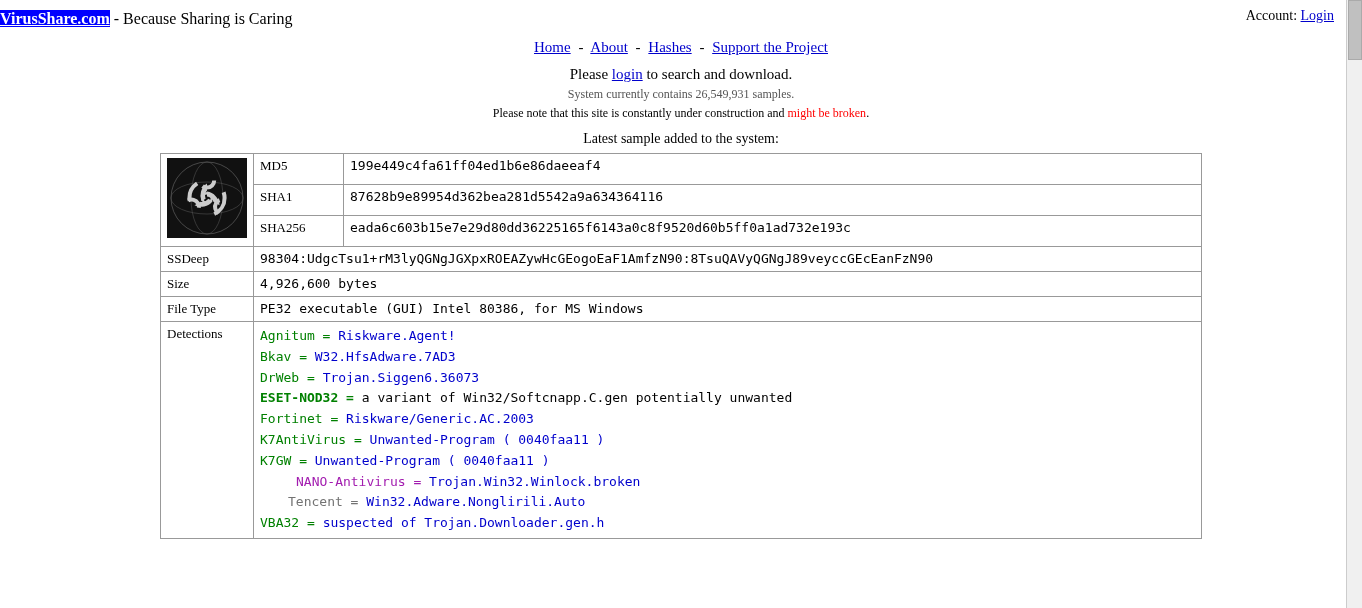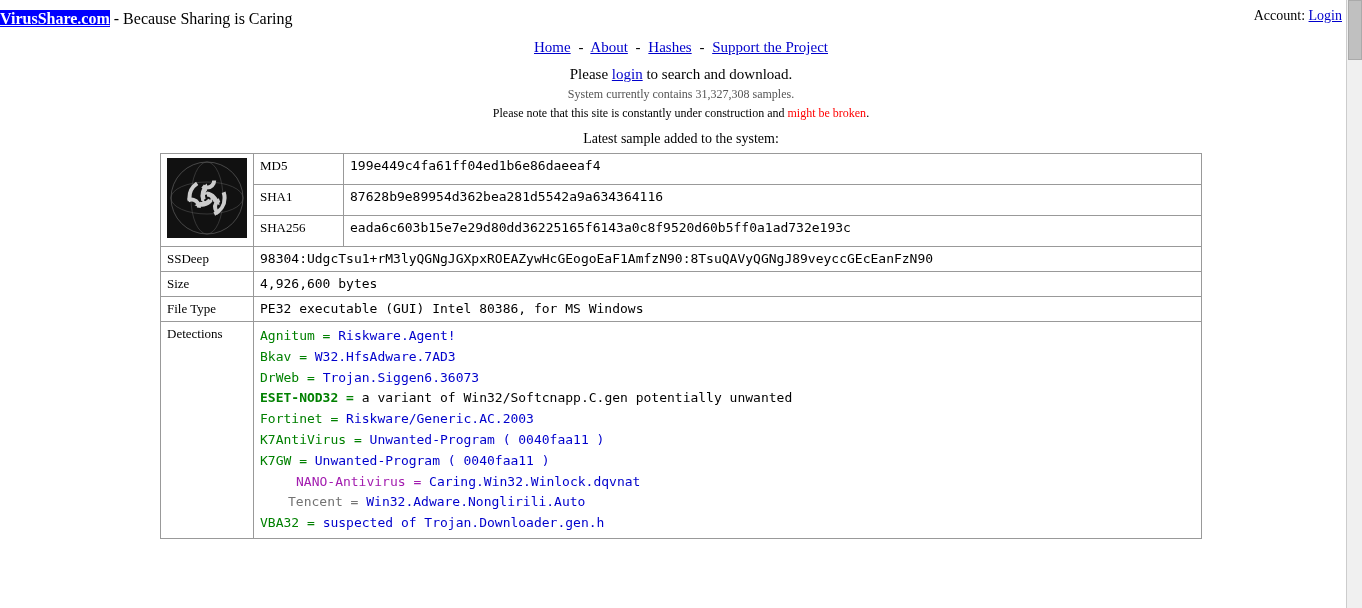--- a/index.html
+++ b/index.html
@@ -101,21 +101,21 @@
     }
     .detections-value {
       font-family: monospace;
       font-size: 12px;
       line-height: 1.6;
     }
 
     #account-top {
       position: absolute;
       top: 8px;
-      right: 20px;
+      right: 28px;
       font-size: 14px;
     }
     #account-top a {
       color: #00c;
       text-decoration: underline;
     }
     
     #scrollbar {
       position: fixed;
       right: 0;
@@ -160,21 +160,21 @@
   <span class="sep">-</span>
   <a href="#">Hashes</a>
   <span class="sep">-</span>
   <a href="#">Support the Project</a>
 </div>
 
 <div id="login-msg">
   <span>Please </span><a href="#">login</a><span> to search and download.</span>
 </div>
 
-<div id="system-info">System currently contains 31,327,308 samples.</div>
+<div id="system-info">System currently contains 26,549,931 samples.</div>
 
 <div id="warning">
   <span>Please note that this site is constantly under construction and </span><span class="might-be-broken">might be broken</span><span>.</span>
 </div>
 
 <div id="latest-label">Latest sample added to the system:</div>
 
 <div id="sample-table-wrapper">
   <table id="sample-table">
     <tbody>
@@ -236,21 +236,21 @@
       <tr>
         <td class="label-cell">Detections</td>
         <td class="detections-value" colspan="2" id="detections-cell">
             <div><span style="color: rgb(0, 128, 0);">Agnitum = </span><span style="color: rgb(0, 0, 204);">Riskware.Agent!</span></div>
             <div><span style="color: rgb(0, 128, 0);">Bkav = </span><span style="color: rgb(0, 0, 204);">W32.HfsAdware.7AD3</span></div>
             <div><span style="color: rgb(0, 128, 0);">DrWeb = </span><span style="color: rgb(0, 0, 204);">Trojan.Siggen6.36073</span></div>
             <div><span style="color: rgb(0, 128, 0); font-weight: bold;">ESET-NOD32 = </span><span style="color: rgb(0, 0, 0); text-align: right;">a variant of Win32/Softcnapp.C.gen potentially unwanted</span></div>
             <div><span style="color: rgb(0, 128, 0);">Fortinet = </span><span style="color: rgb(0, 0, 204);">Riskware/Generic.AC.2003</span></div>
             <div><span style="color: rgb(0, 128, 0);">K7AntiVirus = </span><span style="color: rgb(0, 0, 204);">Unwanted-Program ( 0040faa11 )</span></div>
             <div><span style="color: rgb(0, 128, 0);">K7GW = </span><span style="color: rgb(0, 0, 204);">Unwanted-Program ( 0040faa11 )</span></div>
-            <div><span style="color: #a21caf; padding-left: 36px;">NANO-Antivirus = </span><span style="color: rgb(0, 0, 204);">Caring.Win32.Winlock.dqvnat</span></div>
+            <div><span style="color: #a21caf; padding-left: 36px;">NANO-Antivirus = </span><span style="color: rgb(0, 0, 204);">Trojan.Win32.Winlock.broken</span></div>
             <div><span style="color: #737373; margin-left: 28px;">Tencent = </span><span style="color: rgb(0, 0, 204);">Win32.Adware.Nonglirili.Auto</span></div>
             <div><span style="color: rgb(0, 128, 0);">VBA32 = </span><span style="color: rgb(0, 0, 204);">suspected of Trojan.Downloader.gen.h</span></div>
           </td>
       </tr>
     </tbody>
   </table>
 </div>
 
 <div id="scrollbar">
   <div id="scrollbar-thumb"></div>

